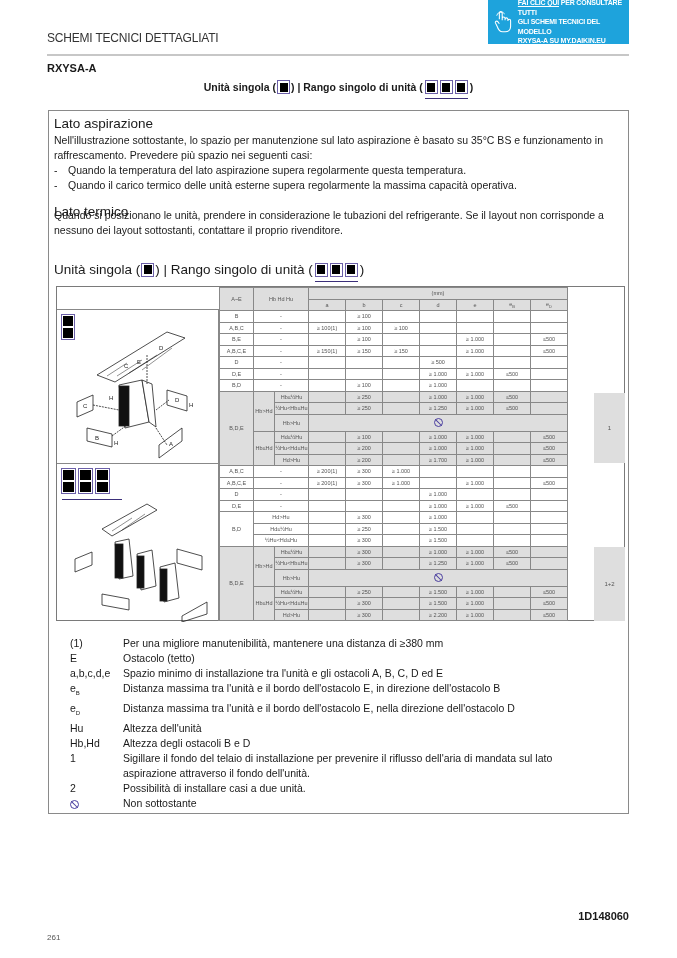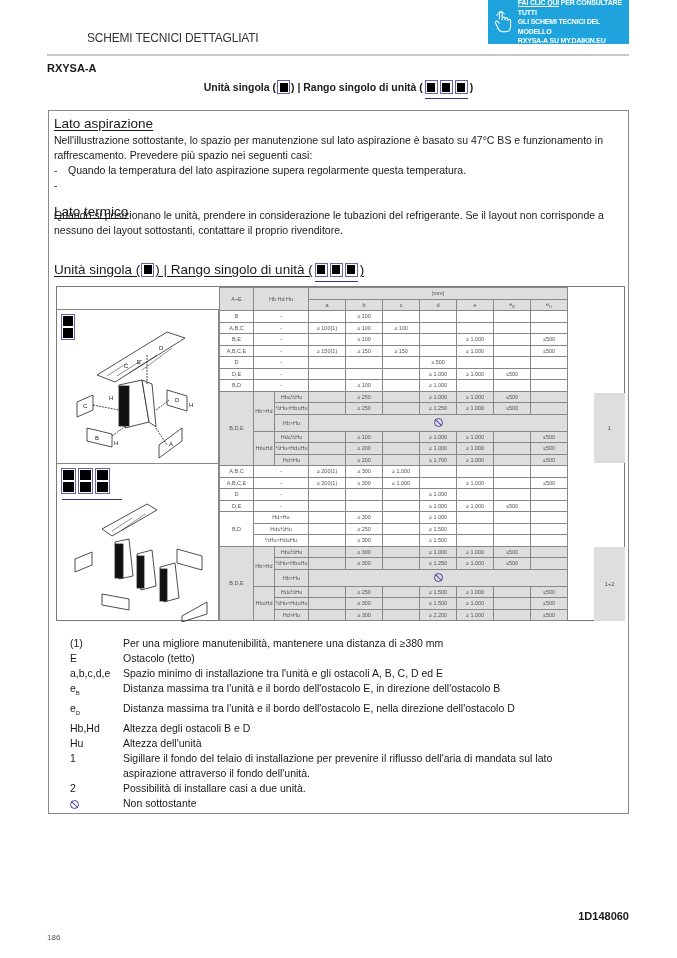--- a/index.html
+++ b/index.html
@@ -1,35 +1,35 @@
 <!DOCTYPE html>
 <html><head>
 <meta charset="utf-8">
 <style>
   * { box-sizing: border-box; margin: 0; padding: 0; }
   html, body { width: 677px; height: 958px; background: #ffffff; }
   body { position: relative; font-family: "Liberation Sans", sans-serif; color: #1a1a1a; overflow: hidden; }
 
-  .header-title { position: absolute; left: 47px; top: 31px; font-size: 12px; letter-spacing: -0.2px; color: #333; margin-left: 40px; }
+  .header-title { position: absolute; left: 47px; top: 31px; font-size: 12px; letter-spacing: -0.2px; color: #333; }
   .cta { position: absolute; left: 488px; top: 0; width: 141px; height: 44px; background: #1ea3dc; color: #fff; display: flex; align-items: center; padding-left: 6px; }
   .cta .hand { width: 20px; height: 26px; margin-right: 6px; }
   .cta .txt { font-size: 7px; line-height: 9.5px; font-weight: bold; letter-spacing: -0.2px; }
   .cta .txt u { text-decoration: underline; }
   .header-rule { position: absolute; left: 47px; top: 54px; width: 582px; height: 2px; background: #c7c7c7; }
   .model { position: absolute; left: 47px; top: 62px; font-size: 11px; font-weight: bold; }
 
   .subtitle { position: absolute; left: 0; width: 677px; top: 80px; text-align: center; font-size: 10.5px; font-weight: bold; display: flex; justify-content: center; align-items: center; }
   .unitbox { display: inline-block; width: 13px; height: 14px; border: 1.5px solid #6b5fa8; background: #fff; padding: 1.5px; vertical-align: middle; margin: 0 1px; }
   .unitbox i { display: block; width: 100%; height: 100%; background: #000; }
   .rangeset { display: inline-flex; position: relative; margin: 0 1px; }
   .rangeset::after { content: ""; position: absolute; left: 1px; right: 1px; bottom: -5px; height: 1px; background: #3b2f7a; }
 
   .frame { position: absolute; left: 48px; top: 110px; width: 581px; height: 704px; border: 1px solid #8a8a8a; }
 
-  .sec-h { position: absolute; left: 54px; font-size: 13.5px; text-decoration: underline; text-underline-offset: 2px; }
+  .sec-h { position: absolute; left: 54px; font-size: 13.5px; text-underline-offset: 2px; }
   .para { position: absolute; left: 54px; width: 572px; font-size: 10.5px; line-height: 15px; }
   .bul { display: flex; }
   .bul .d { width: 14px; }
 
   .table-wrap { position: absolute; left: 56px; top: 286px; width: 569px; height: 335px; border: 1px solid #7a7a7a; }
   table.clr { position: absolute; left: 162px; top: 0; border-collapse: collapse; font-size: 5.5px; color: #555; }
   table.clr td { border: 1px solid #888; text-align: center; height: 11.5px; padding: 0; white-space: nowrap; }
   table.clr td.g { background: #dedede; }
   table.clr tr.hdr td { background: #dedede; }
   .note-col { position: absolute; left: 537px; width: 31px; font-size: 6px; color: #555; display: flex; align-items: center; justify-content: center; }
@@ -80,27 +80,28 @@
         <i></i>
       </span>
   </span>
   <span>)</span>
 </div>
 
 <div class="frame"></div>
 
 <div class="sec-h" style="top:116px">Lato aspirazione</div>
 <div class="para" style="top:133px">
-  <div>Nell'illustrazione sottostante, lo spazio per manutenzione sul lato aspirazione è basato su 47°C BS e funzionamento in raffrescamento. Prevedere più spazio nei seguenti casi:</div>
+  <div>Nell'illustrazione sottostante, lo spazio per manutenzione sul lato aspirazione è basato su 35°C BS e funzionamento in raffrescamento. Prevedere più spazio nei seguenti casi:</div>
   <div class="bul">
       <span class="d">-</span>
       <span>Quando la temperatura del lato aspirazione supera regolarmente questa temperatura.</span>
     </div>
   <div class="bul">
       <span class="d">-</span>
+      <span>Quando il carico termico delle unità esterne supera regolarmente la massima capacità operativa.</span>
     </div>
 </div>
 
 <div class="sec-h" style="top:204px">Lato termico</div>
 <div class="para" style="top:208px">Quando si posizionano le unità, prendere in considerazione le tubazioni del refrigerante. Se il layout non corrisponde a nessuno dei layout sottostanti, contattare il proprio rivenditore.</div>
 
 <div class="sec-h" style="top:262px; display:flex; align-items:center;">
   <span>Unità singola (</span>
   <span class="unitbox">
       <i></i>
@@ -511,35 +512,35 @@
     </div>
     <div class="row">
       <div class="k">e<sub style="font-size:6px">B</sub></div>
       <div class="v">Distanza massima tra l'unità e il bordo dell'ostacolo E, in direzione dell'ostacolo B</div>
     </div>
     <div class="row">
       <div class="k">e<sub style="font-size:6px">D</sub></div>
       <div class="v">Distanza massima tra l'unità e il bordo dell'ostacolo E, nella direzione dell'ostacolo D</div>
     </div>
     <div class="row">
+      <div class="k">Hu</div>
+      <div class="v">Altezza dell'unità</div>
+    </div>
+    <div class="row">
       <div class="k">Hb,Hd</div>
       <div class="v">Altezza degli ostacoli B e D</div>
     </div>
     <div class="row">
-      <div class="k">Hu</div>
-      <div class="v">Altezza dell'unità</div>
-    </div>
-    <div class="row">
       <div class="k">1</div>
       <div class="v">Sigillare il fondo del telaio di installazione per prevenire il riflusso dell'aria di mandata sul lato aspirazione attraverso il fondo dell'unità.</div>
     </div>
     <div class="row">
       <div class="k">2</div>
       <div class="v">Possibilità di installare casi a due unità.</div>
     </div>
     <div class="row">
       <div class="k"><span class="forbid"></span></div>
       <div class="v">Non sottostante</div>
     </div>
   </div>
 
 <div class="doc-code">1D148060</div>
-<div class="page-num">186</div>
+<div class="page-num">261</div>
 
 </body></html>

